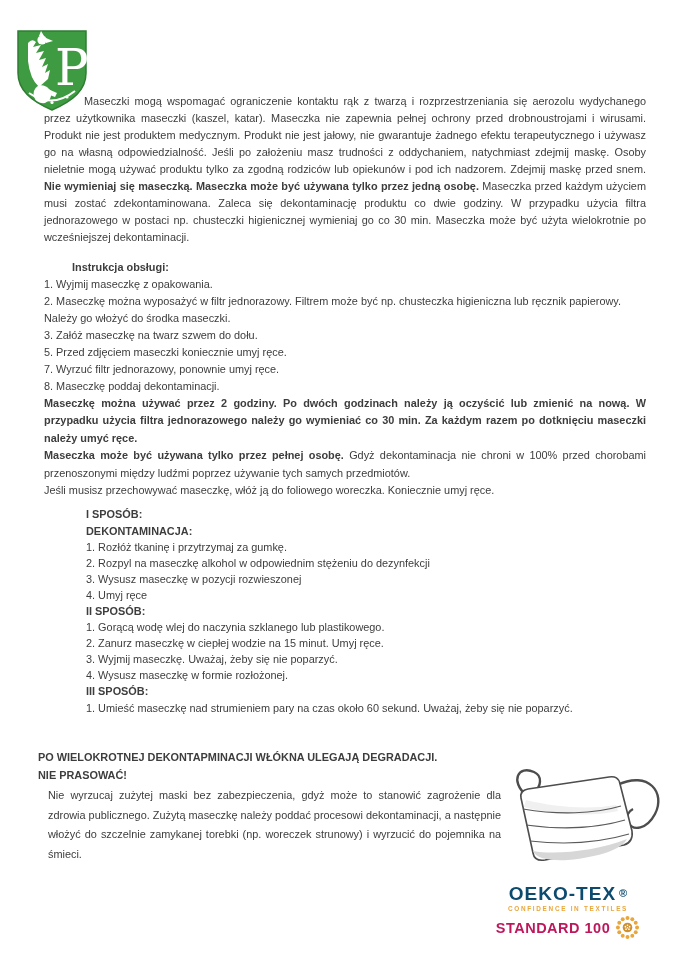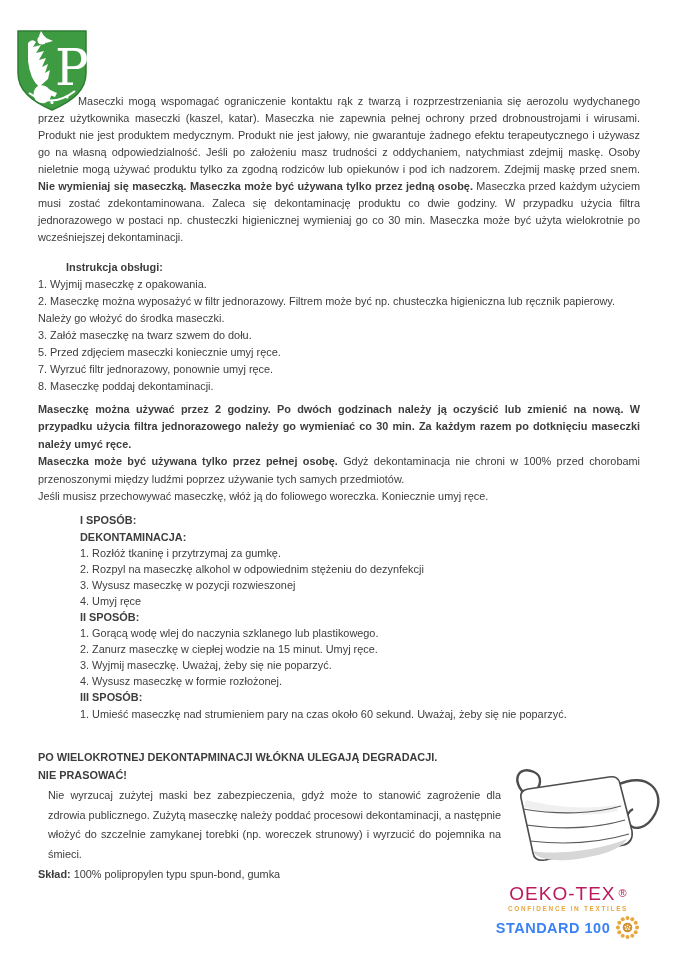--- a/index.html
+++ b/index.html
@@ -3,39 +3,39 @@
 <meta charset="utf-8">
 <style>
   * { margin:0; padding:0; box-sizing:border-box; }
   html,body { background:#ffffff; }
   .page {
     position:relative; width:678px; height:960px; background:#ffffff;
     font-family:"Liberation Sans", sans-serif; font-size:10.9px; color:#3d3d3d;
     overflow:hidden;
   }
   .crest { position:absolute; left:15px; top:29px; }
-  .content { position:absolute; left:38px; top:93px; width:602px; }
+  .content { position:absolute; left:44px; top:93px; width:602px; }
   .just { text-align:justify; }
   .b { font-weight:bold; }
   .p1 { line-height:17px; text-indent:40px; }
   .sec-h { margin-top:13px; line-height:17px;padding-left:28px; }
   .list { line-height:17px; }
-  .usage { margin-top:6px; line-height:17.4px; }
+  .usage { margin-top:0; line-height:17.4px; }
   .deko { margin-left:42px; margin-top:7px; line-height:16.1px; }
   .warning { position:absolute; left:38px; top:741px; font-weight:bold; line-height:17.5px;margin-top:8px; }
   .disposal { position:absolute; left:48px; top:786px; width:453px; text-align:justify; line-height:19.6px; }
   .sklad { position:absolute; left:38px; top:866px; line-height:17px; }
   .sklad .lbl { margin-right:3px; }
   .mask { position:absolute; right:14px; top:765px; }
   .oeko { position:absolute; right:22px; top:883px; width:176px; text-align:center; }
-  .oeko-brand { font-size:19px; font-weight:normal; color:#be185d; letter-spacing:1px; line-height:20px; }
+  .oeko-brand { font-size:19px; font-weight:bold; color:#0c4a6e; letter-spacing:1px; line-height:20px; }
   .oeko-brand .reg { font-size:11px; vertical-align:3px; margin-left:3px; letter-spacing:0; }
   .oeko-tag { font-size:6.4px; font-weight:bold; color:#e9a63b; letter-spacing:1.7px; line-height:9px; }
   .oeko-std-row { margin-top:2px; white-space:nowrap; }
-  .oeko-std { font-size:14.5px; font-weight:bold; color:#3b82f6; letter-spacing:0.5px; vertical-align:middle; }
+  .oeko-std { font-size:14.5px; font-weight:bold; color:#be185d; letter-spacing:0.5px; vertical-align:middle; }
   .flower { vertical-align:middle; margin-left:5px; }
 </style>
 </head>
 <body>
 
 <div class="page">
 
   <svg class="crest" width="74" height="84" viewBox="0 0 74 84">
     <path d="M3,2 L71,2 L71,44 C71,61 58,72 37,81 C16,72 3,61 3,44 Z" fill="#3f9b41" stroke="#2e7d33" stroke-width="1.5"></path>
     <path d="M13,14 Q17,9 21,13 L18,18 L26,16 L21,24 L29,22 L24,31 L31,29 L27,38 L33,35 L30,44 L35,41 L33,50 L24,58 Q15,50 13,32 Z" fill="#ffffff"></path>
@@ -88,21 +88,20 @@
     </div>
   </div>
 
   <div class="warning">
     <div>PO WIELOKROTNEJ DEKONTAPMINACJI WŁÓKNA ULEGAJĄ DEGRADACJI.</div>
     <div>NIE PRASOWAĆ!</div>
   </div>
 
   <p class="disposal">Nie wyrzucaj zużytej maski bez zabezpieczenia, gdyż może to stanowić zagrożenie dla zdrowia publicznego. Zużytą maseczkę należy poddać procesowi dekontaminacji, a następnie włożyć do szczelnie zamykanej torebki (np. woreczek strunowy) i wyrzucić do pojemnika na śmieci.</p>
 
-  <div class="sklad"><span class="b lbl">Skład:</span><span>100% polipropylen typu spun-bond, gumka</span></div>
 
   <svg class="mask" width="168" height="104" viewBox="0 0 168 104">
     <path d="M30,30 C14,16 22,0 38,7 C47,11 45,22 38,27" fill="none" stroke="#4d4d4d" stroke-width="2.4"></path>
     <path d="M121,20 C153,5 170,28 159,49 C151,64 137,67 132,57 C129,51 133,46 137,44" fill="none" stroke="#4d4d4d" stroke-width="2.4"></path>
     <path d="M25,33 C24,28 27,25 32,24 L113,12 C119,11 123,13 124,19 L136,66 C137,73 134,78 128,80 L49,95 C42,96 38,94 37,88 Z" fill="#ffffff" stroke="#4d4d4d" stroke-width="1.6" stroke-linejoin="round"></path>
     <path d="M28,42 C58,50 95,52 122,46 L120,40 C92,45 58,42 30,35 Z" fill="#f0f0f0"></path>
     <path d="M27,44 C62,50 98,49 125,41" fill="none" stroke="#5a5a5a" stroke-width="1.1"></path>
     <path d="M30,60 C66,65 102,63 129,55" fill="none" stroke="#5a5a5a" stroke-width="1.1"></path>
     <path d="M34,76 C70,80 106,77 133,69" fill="none" stroke="#5a5a5a" stroke-width="1.1"></path>
     <path d="M37,86 C60,90 100,86 131,74 C126,84 104,92 72,95 C56,96 40,94 37,86 Z" fill="#d7d7d7"></path>

